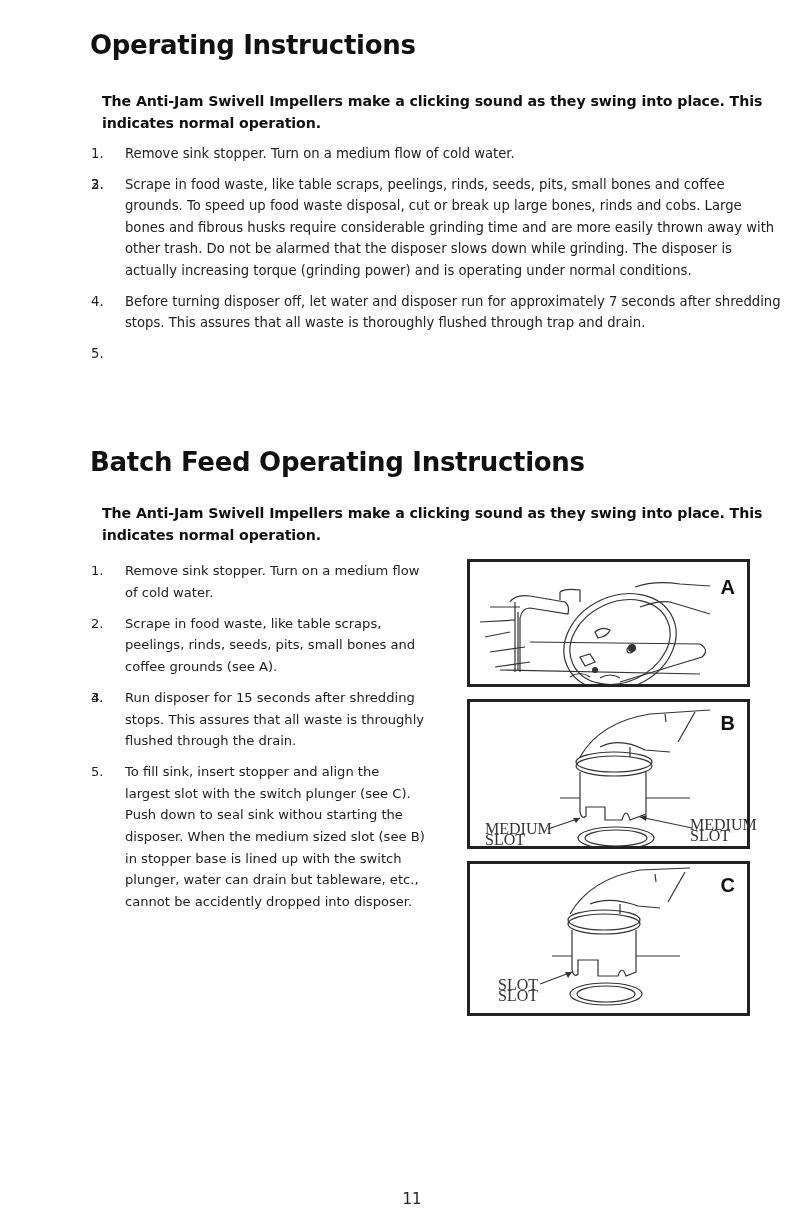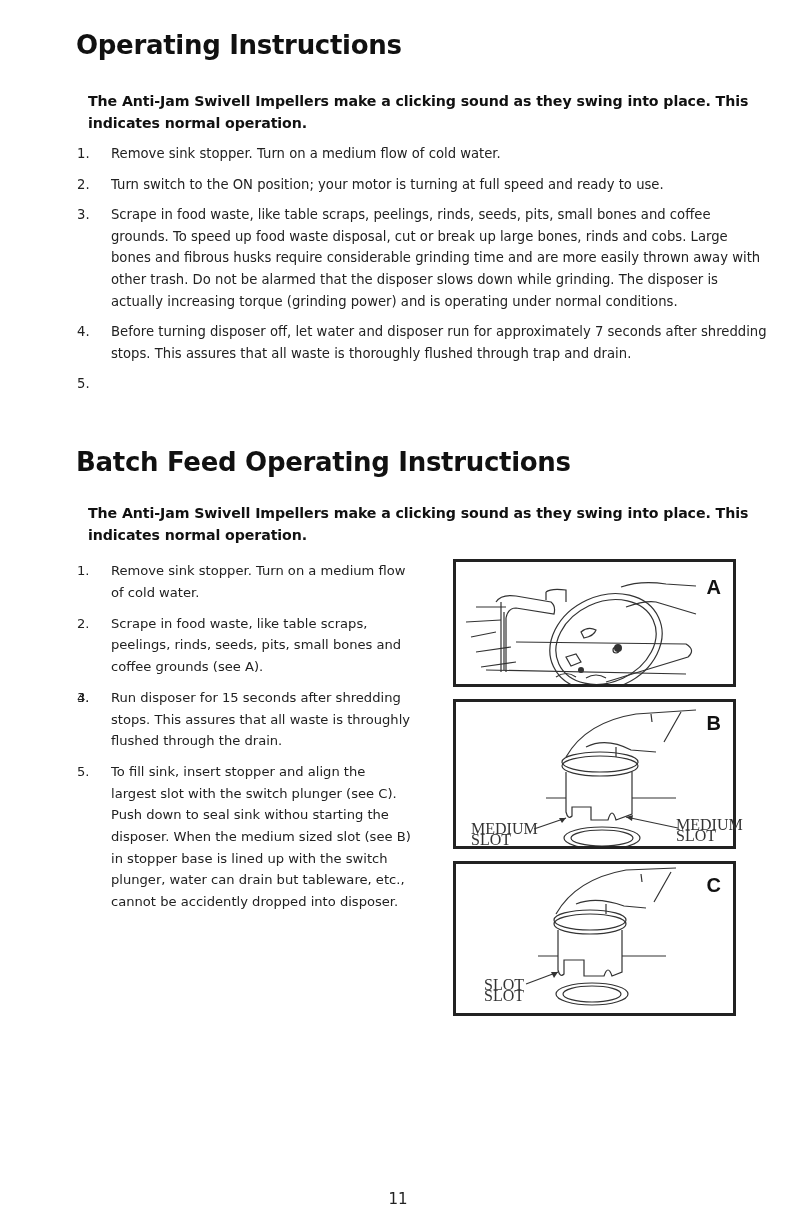--- a/index.html
+++ b/index.html
@@ -1,18 +1,18 @@
 <!DOCTYPE html>
 <html><head>
 <meta charset="utf-8">
 <style>
   html, body { margin: 0; padding: 0; background: #ffffff; }
   body { width: 792px; height: 1224px; position: relative; overflow: hidden; color: #1a1a1a;
          font-family: "DejaVu Sans", sans-serif; }
-  .page { position: absolute; left: 2px; top: 0; width: 652px; height: 1224px; }
+  .page { position: absolute; left: 16px; top: 0; width: 652px; height: 1224px; }
   h1 { position: absolute; margin: 0; font-family: "DejaVu Sans", sans-serif; font-weight: bold;
        font-size: 26px; letter-spacing: -0.3px; color: #111; }
   .intro { position: absolute; margin: 12px; font-weight: bold; font-size: 14.2px; line-height: 22px; color: #111;
            letter-spacing: -0.1px; }
   .list { position: absolute; margin: 0; padding: 0; list-style: none; font-size: 13.1px; color: #222; }
   .list li { position: relative; padding-left: 34px; line-height: 21.5px; margin-bottom: 9px; }
   .list li .num { position: absolute; left: 0; top: 0; }
   #list1 { left: 75px; top: 143px; width: 690px; font-size: 13.2px; }
   #list1 li { line-height: 21.6px; margin-bottom: 9px; }
   #list2 { left: 75px; top: 560px; width: 335px; }
@@ -26,21 +26,21 @@
 </head>
 <body>
 
 <div class="page">
 
   <h1 style="left:74px; top:30px;">Operating Instructions</h1>
   <p class="intro" style="left:74px; top:78px; width:690px;">The Anti-Jam Swivell Impellers make a clicking sound as they swing into place.  This indicates normal operation.</p>
 
   <ul class="list" id="list1">
     <li><span class="num">1.</span><span>Remove sink stopper.  Turn on a medium flow of cold water.</span></li>
-    <li><span class="num">2.</span><span>Turn switch to the ON position; your motor is turning at full speed and ready to use.</span></li>
+    <li><span class="num">2.</span></li>
     <li><span class="num">3.</span><span>Scrape in food waste, like table scraps, peelings, rinds, seeds, pits, small bones and coffee grounds.  To speed up food waste disposal, cut or break up large bones, rinds and cobs. Large bones and fibrous husks require considerable grinding time and are more easily thrown away with other trash.  Do not be alarmed that the disposer slows down while grinding.  The disposer is actually increasing torque (grinding power) and is operating under normal conditions.</span></li>
     <li><span class="num">4.</span><span>Before turning disposer off, let water and disposer run for approximately 7 seconds after shredding stops.  This assures that all waste is thoroughly flushed through trap and drain.</span></li>
     <li><span class="num">5.</span></li>
   </ul>
 
   <h1 style="left:74px; top:447px;">Batch Feed Operating Instructions</h1>
   <p class="intro" style="left:74px; top:490px; width:690px;">The Anti-Jam Swivell Impellers make a clicking sound as they swing into place.  This indicates normal operation.</p>
 
   <ul class="list" id="list2">
     <li><span class="num">1.</span><span>Remove sink stopper.  Turn on a medium flow of cold water.</span></li>

